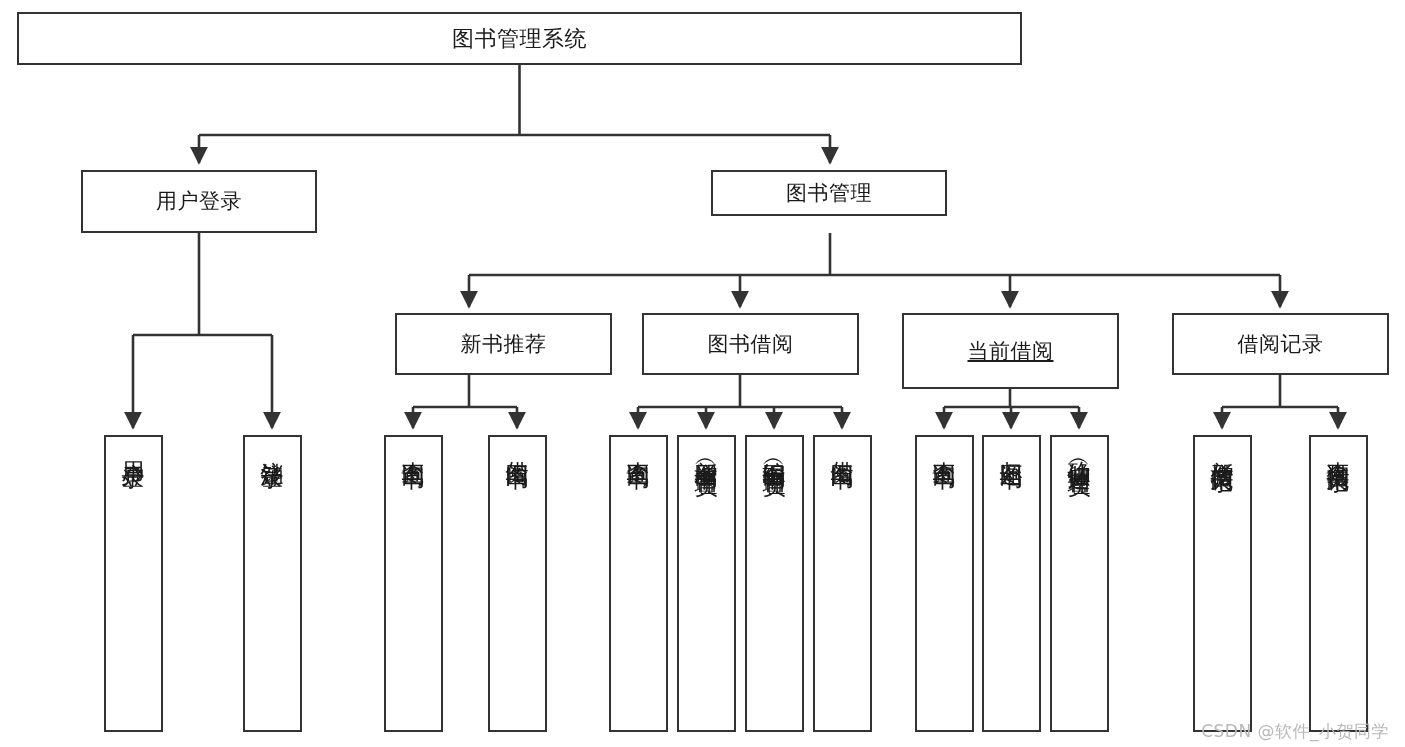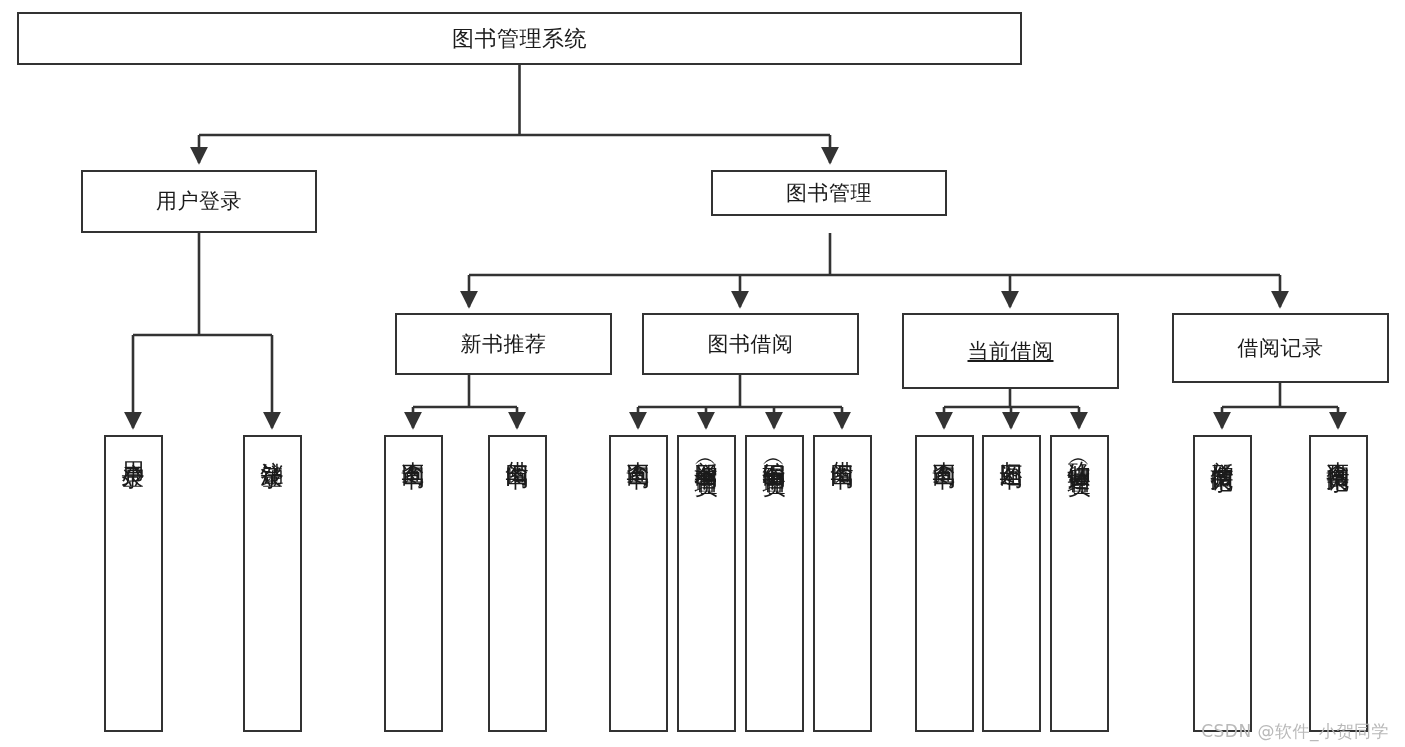--- a/index.html
+++ b/index.html
@@ -144,21 +144,21 @@
   </div>
 
   <div class="node horizontal" style="left:632px; top:313px; width:217px; height:62px;margin-left:10px;">
     <span class="label">图书借阅</span>
   </div>
 
   <div class="node horizontal" style="left:902px; top:313px; width:217px; height:76px;text-decoration:underline;">
     <span class="label">当前借阅</span>
   </div>
 
-  <div class="node horizontal" style="left:1172px; top:313px; width:217px; height:70px;">
+  <div class="node horizontal" style="left:1172px; top:313px; width:217px; height:62px;">
     <span class="label">借阅记录</span>
   </div>
 
   <div class="node vertical" style="left:104px; top:435px; width:59px; height:297px;">
     <span class="label">用户登录</span>
   </div>
 
   <div class="node vertical" style="left:243px; top:435px; width:59px; height:297px;">
     <span class="label">注销登录</span>
   </div>

